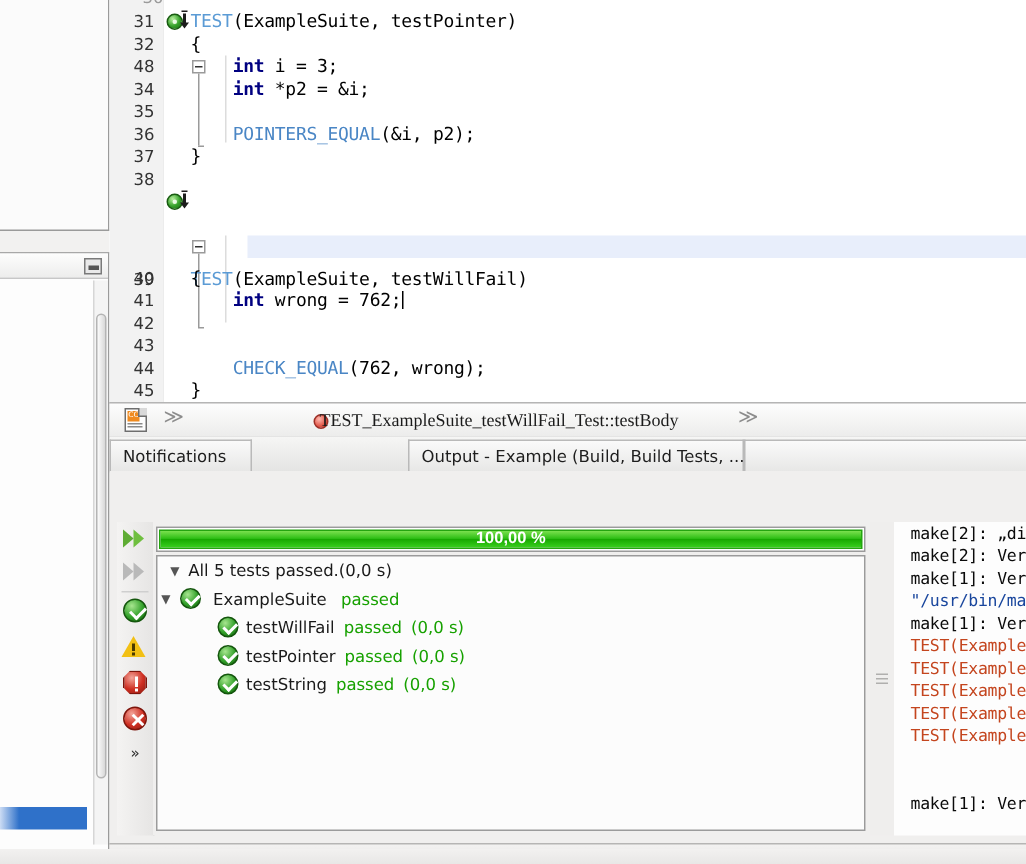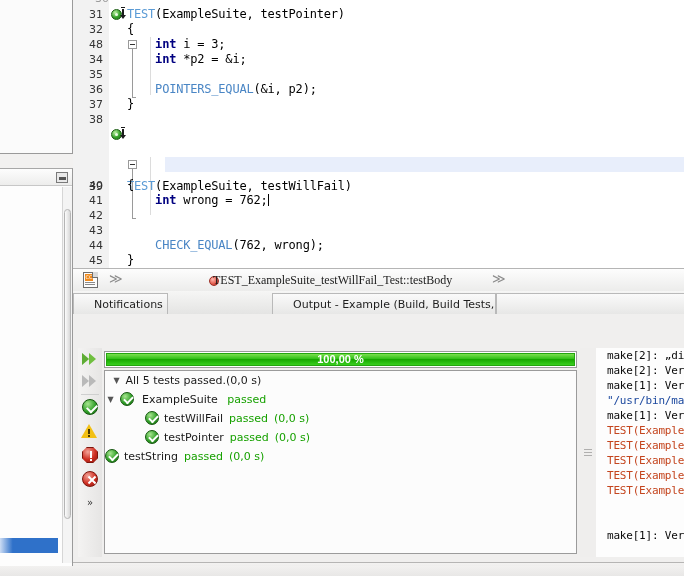--- a/index.html
+++ b/index.html
@@ -169,21 +169,21 @@
   }
 
   
   .tabbar {
     position: absolute; left: 73px; top: 291px; width: 611px; height: 23px;
     background: linear-gradient(to bottom,#f6f6f5,#e4e4e3);
     border-bottom: 1px solid #9e9e9e;
   }
   .tab {
     position: absolute; top: 2px; height: 21px; box-sizing: border-box;
-    padding: 0 20px; line-height: 21px;
+    padding: 0 8px; line-height: 21px;
     font-family: "DejaVu Sans", sans-serif; font-size: 11px; color: #1e1e1e;
     background: linear-gradient(to bottom,#fafafa,#e7e7e6);
     border-left: 1px solid #b9b9b9; border-right: 1px solid #b9b9b9;
     border-top: 1px solid #b9b9b9;
     white-space: nowrap;
   }
   .tab.active {
     background: #fdfdfd;
     border-bottom: 1px solid #fdfdfd;
     z-index: 3;
@@ -574,21 +574,21 @@
           <span>ExampleSuite</span>
           <span class="pass" style="margin-left:6px;">passed</span>
         </div>
         <div id="test-rows">
             <div class="trow" style="padding-left: 40px;"><span class="tnode-icon"><span class="badge ok">
                   <span class="chk"></span>
                 </span></span><span>testWillFail</span><span class="pass" style="margin-left: 6px;">passed</span><span class="tm" style="margin-left: 6px;">(0,0 s)</span></div>
             <div class="trow" style="padding-left: 40px;"><span class="tnode-icon"><span class="badge ok">
                   <span class="chk"></span>
                 </span></span><span>testPointer</span><span class="pass" style="margin-left: 6px;">passed</span><span class="tm" style="margin-left: 6px;">(0,0 s)</span></div>
-            <div class="trow" style=""><span class="tnode-icon"><span class="badge ok">
+            <div class="trow" style="padding-left: 40px;"><span class="tnode-icon"><span class="badge ok">
                   <span class="chk"></span>
                 </span></span><span>testString</span><span class="pass" style="margin-left: 6px;">passed</span><span class="tm" style="margin-left: 6px;">(0,0 s)</span></div>
           </div>
       </div>
     </div>
 
     <div class="splitter">
       <span class="grip"></span>
         <span class="grip grip2"></span>
         <span class="grip grip3"></span>

